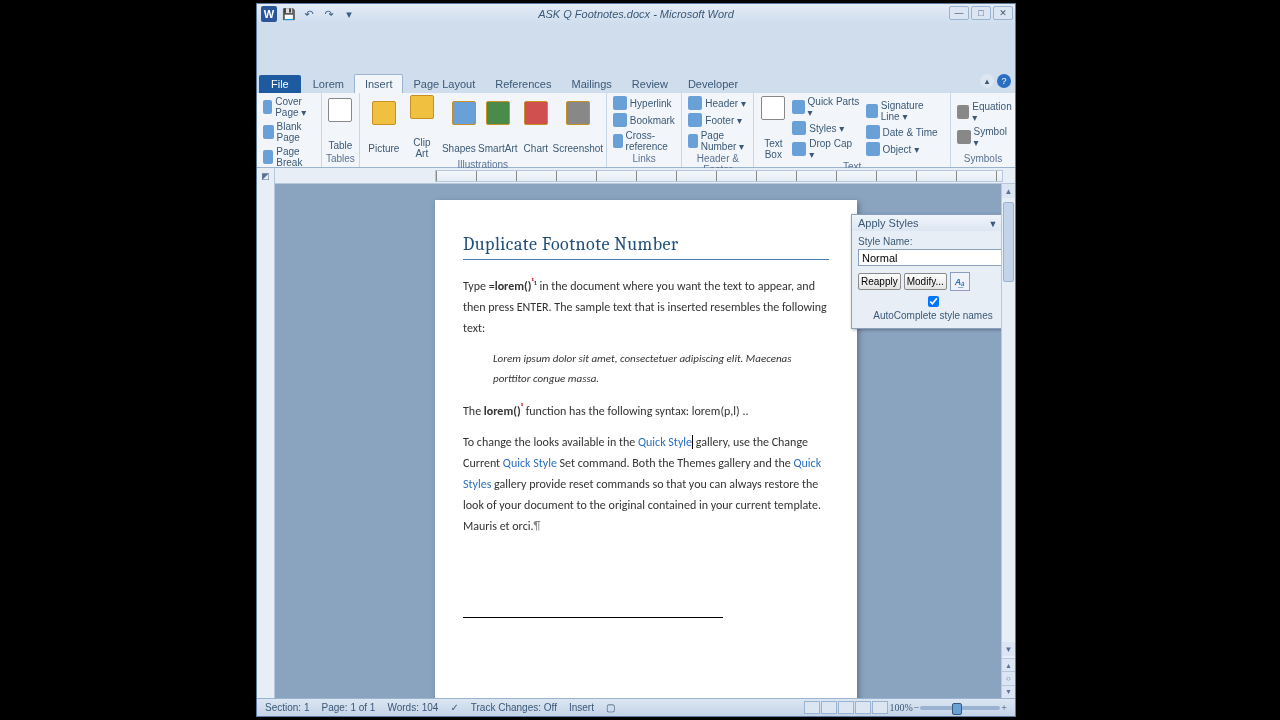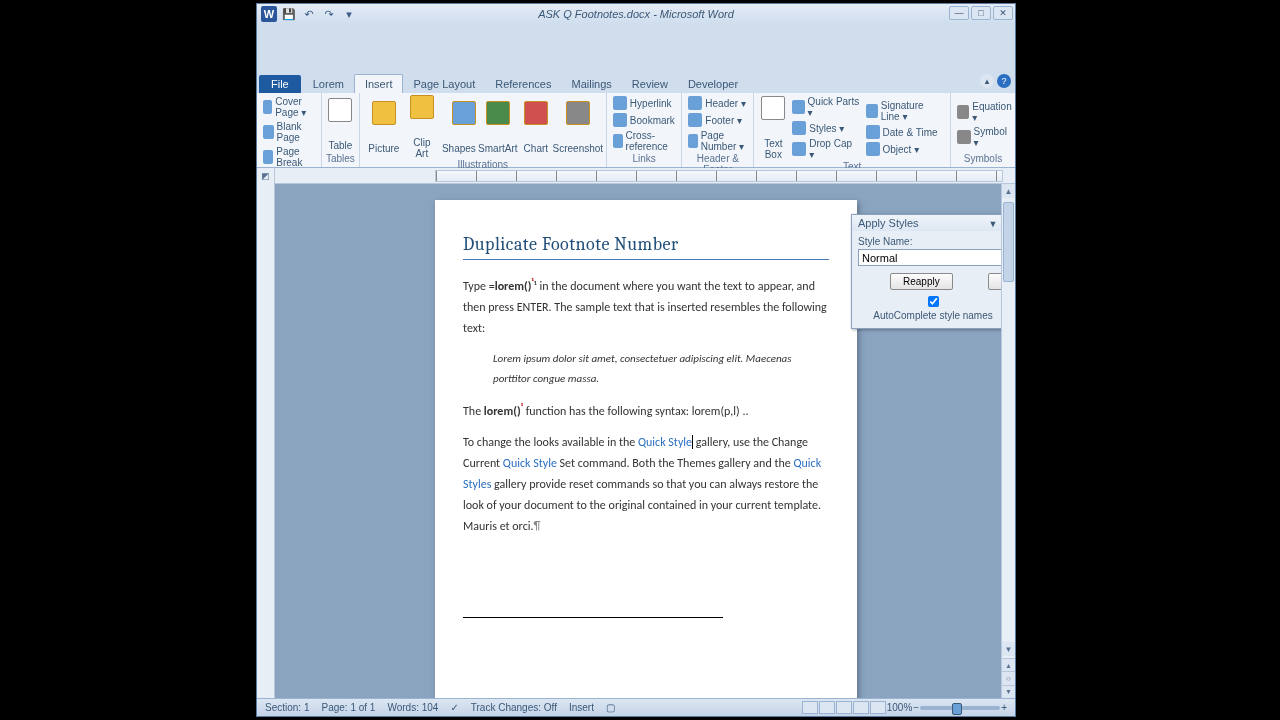--- a/index.html
+++ b/index.html
@@ -46,32 +46,32 @@
 .footnote .fnref { color: #c00000; }
 .apply-styles { position: absolute; right: 0; top: 30px; width: 164px; background: #e8eef6; border: 1px solid #8aa0bc; box-shadow: 1px 1px 3px rgba(0,0,0,0.3); }
 .as-title { background: linear-gradient(#f0f4fa,#dce6f2); padding: 2px 6px; font-size: 11px; color: #3b5876; display: flex; justify-content: space-between; align-items: flex-end; }
 .as-title .ctrls span { font-size: 9px; color: #3b5876; margin-left: 3px; cursor: default; }
 .as-body { padding: 5px 6px 7px; }
 .as-label { font-size: 10px; color: #3b5876; margin-bottom: 2px; }
 .as-combo { display: flex; margin-bottom: 6px; }
 .as-combo input { flex: 1; border: 1px solid #8aa0bc; font-size: 11px; padding: 1px 3px; height:17px; }
 .as-combo .dd { width: 14px; border: 1px solid #8aa0bc; border-left: none; background: #dce6f2; display: flex; align-items: center; justify-content: center; font-size: 8px; }
 .as-btns { display: flex; gap: 3px; margin-bottom: 5px; align-items:center;}
-.as-btns button { font-size: 10px; padding: 2px 12px; background: linear-gradient(#fdfdfd,#e4e4e4); border: 1px solid #8a8a8a; border-radius: 2px; margin-left: 32px; }
+.as-btns button { font-size: 10px; padding: 2px 2px; background: linear-gradient(#fdfdfd,#e4e4e4); border: 1px solid #8a8a8a; border-radius: 2px; }
 .as-btns .aa { width: 20px; height: 19px; border: 1px solid #8aa0bc; background: #f0f4fa; display: flex; align-items: center; justify-content: center; font-size: 9px; font-style:italic; font-weight:bold; color:#2b6fc2;}
 .as-check { font-size: 10px; color: #3b5876; display: flex; align-items: center; gap: 3px; flex-direction: column; }
 .as-check input { width: 11px; height: 11px; }
 .scrollbar-v { position: absolute; right: 0; top: 0; bottom: 0; width: 14px; background: #e8eef6; border-left: 1px solid #b8c8dc; }
 .scrollbar-v .thumb { position:absolute; left:1px; right:1px; top:18px; height:80px; background:#c4d4e8; border:1px solid #9ab3d0; border-radius:2px;}
 .scrollbar-v .arr { position:absolute; left:0; right:0; height:14px; background:#dce6f2; display:flex;align-items:center;justify-content:center;font-size:8px;color:#5b7293;}
 .scrollbar-v .arr.up{top:0;} .scrollbar-v .arr.dn{bottom:42px;}
 .scrollbar-v .nav{position:absolute;bottom:0;left:0;right:0;height:40px;background:#dce6f2;display:flex;flex-direction:column;}
 .scrollbar-v .nav div{flex:1;display:flex;align-items:center;justify-content:center;font-size:8px;color:#5b7293;border-top:1px solid #b8c8dc;}
 .statusbar { height: 18px; background: linear-gradient(#dce6f2,#c4d4e8); border-top: 1px solid #9ab3d0; display: flex; align-items: center; font-size: 10px; color: #3b5876; padding: 0 8px; gap: 12px; }
-.statusbar .right { margin-left: auto; display: flex; align-items: center; gap: 1px; }
+.statusbar .right { margin-left: auto; display: flex; align-items: center; gap: 1px; font-family: Liberation Serif, serif; }
 .view-btns { display: flex; gap: 1px; }
 .view-btns span { width: 16px; height: 13px; background: #dce6f2; border: 1px solid #9ab3d0; }
 .zoom-slider { width: 80px; height: 4px; background: #9ab3d0; position: relative; border-radius:2px;}
 .zoom-slider::after { content: ""; position: absolute; left: 40%; top: -3px; width: 8px; height: 10px; background: #6aa0d8; border: 1px solid #3b5876; border-radius:2px;}
 </style>
 </head>
 <body>
 
 <div class="app-window">
   <div class="titlebar">

